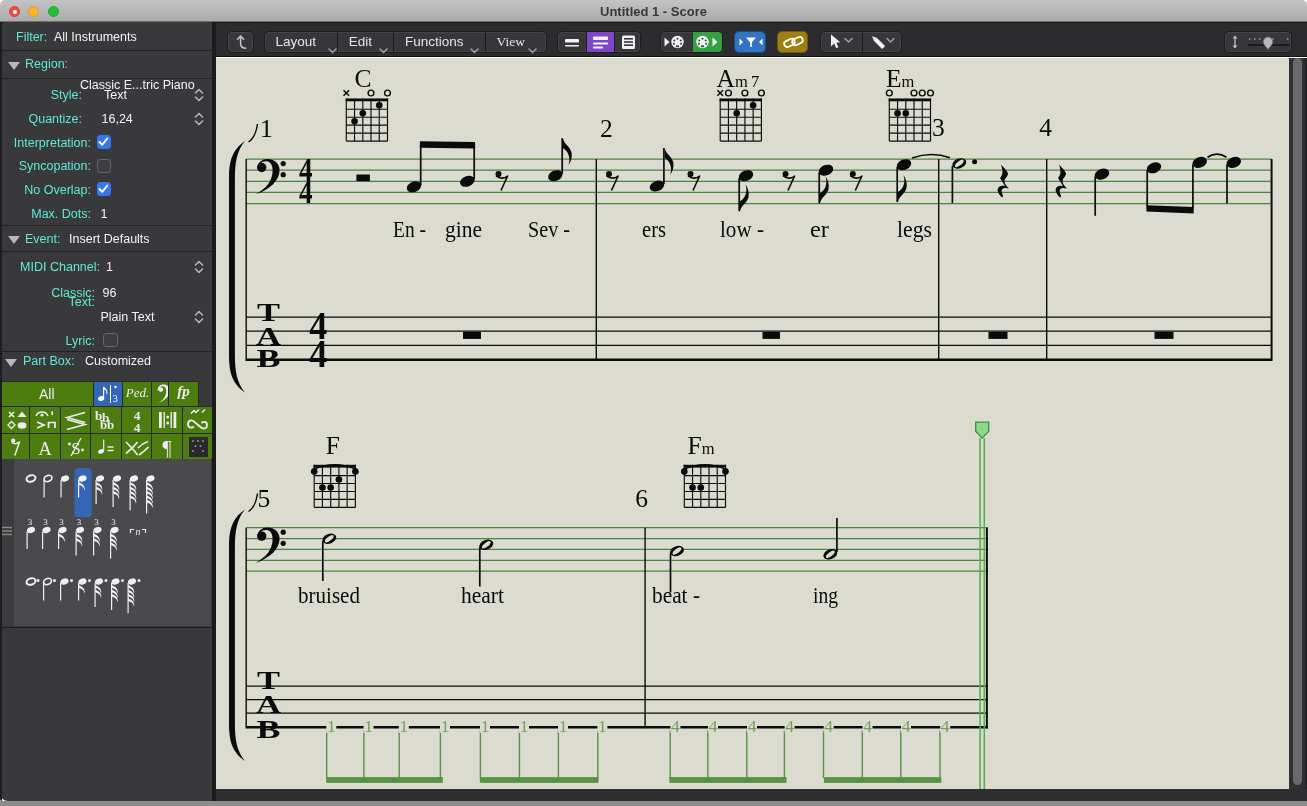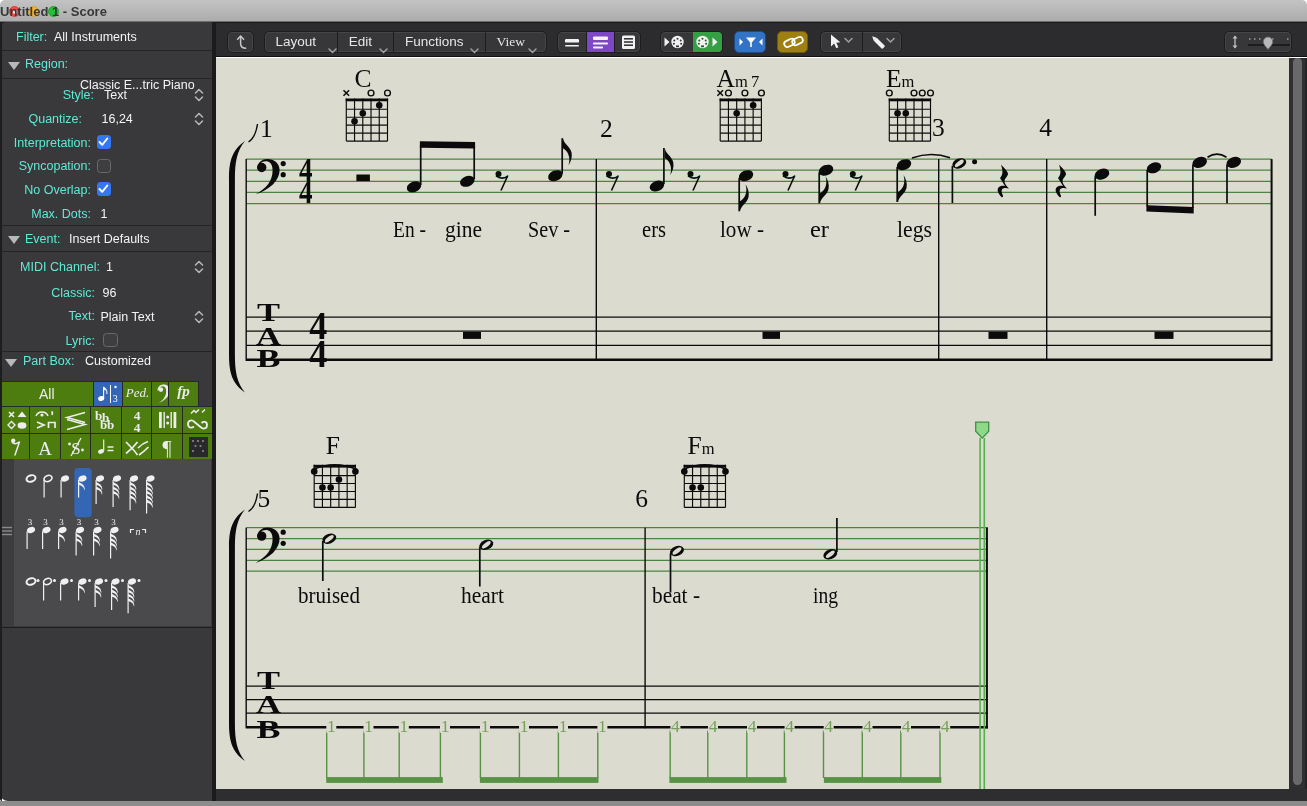--- a/index.html
+++ b/index.html
@@ -1,21 +1,21 @@
 <!DOCTYPE html>
 <html><head>
 <meta charset="utf-8">
 <style>
 * { margin:0; padding:0; box-sizing:border-box; }
 html,body { width:1307px; height:806px; background:#fff; overflow:hidden; }
 body { font-family:"Liberation Sans", sans-serif; position:relative; }
 #titlebar { position:absolute; left:0; top:0; width:1307px; height:22px;
   background:linear-gradient(#c3c3c3,#acacac); border-radius:5px 5px 0 0;
   border-bottom:1px solid #6e6e6e; }
-#titlebar .title { position:absolute; left:0; right:0; top:3.5px; text-align:left;
+#titlebar .title { position:absolute; left:0; right:0; top:3.5px; text-align:center;
   font-size:13px; font-weight:bold; color:#383838; }
 .light { position:absolute; top:5.5px; width:11.5px; height:11.5px; border-radius:50%; }
 #lr { left:8.5px; background:#f64b43; border:0.5px solid #d94136; }
 #lr::after { content:""; position:absolute; left:3.2px; top:3.2px; width:4.2px; height:4.2px;
   border-radius:50%; background:#fff; }
 #lo { left:27.5px; background:#f8b42c; border:0.5px solid #dca028; }
 #lg { left:47.5px; background:#25c03a; border:0.5px solid #1fa82f; }
 #graybottom { position:absolute; left:0; top:801px; width:1307px; height:5px; background:#8c8c8c; }
 
 #sidebar { position:absolute; left:0; top:22px; width:212px; height:779px;
@@ -68,21 +68,21 @@
 
   <div class="slabel" style="left:16px; top:8px;">Filter:</div>
   <div class="svalue" style="left:54px; top:8px;">All Instruments</div>
   <div class="sep" style="top:27.5px;"></div>
 
   <div class="tri" style="left:8px; top:40px;"></div>
   <div class="slabel" style="left:25px; top:35px;">Region:</div>
   <div class="svalue" style="left:80px; top:35px;margin-top:21px;">Classic E...tric Piano</div>
   <div class="sep" style="top:55.5px;"></div>
 
-  <div class="slabel ralign" style="left:12px; top:66px; width:82px;">Style:</div>
+  <div class="slabel ralign" style="left:0; top:66px; width:82px;">Style:</div>
   <div class="svalue" style="left:104px; top:66px;">Text</div>
   <div class="chev" style="top:66px;">
       <svg width="12" height="14" viewBox="0 0 12 14">
         <path d="M2.5 5 L6 1.5 L9.5 5 M2.5 9 L6 12.5 L9.5 9" stroke="#b4b4b8" stroke-width="1.6" fill="none" stroke-linecap="round" stroke-linejoin="round"></path>
       </svg>
     </div>
 
   <div class="slabel ralign" style="left:0; top:89.5px; width:82px;">Quantize:</div>
   <div class="svalue" style="left:101.5px; top:89.5px;">16,24</div>
   <div class="chev" style="top:89.5px;">
@@ -121,21 +121,21 @@
   <div class="svalue" style="left:106px; top:237.5px;">1</div>
   <div class="chev" style="top:237.5px;">
       <svg width="12" height="14" viewBox="0 0 12 14">
         <path d="M2.5 5 L6 1.5 L9.5 5 M2.5 9 L6 12.5 L9.5 9" stroke="#b4b4b8" stroke-width="1.6" fill="none" stroke-linecap="round" stroke-linejoin="round"></path>
       </svg>
     </div>
 
   <div class="slabel ralign" style="left:0; top:263.5px; width:95px;">Classic:</div>
   <div class="svalue" style="left:102.5px; top:263.5px;">96</div>
 
-  <div class="slabel ralign" style="left:0; top:287px; width:95px;">Text:</div>
+  <div class="slabel ralign" style="left:0; top:273px; width:95px;">Text:</div>
   <div class="svalue" style="left:100.5px; top:287.5px;">Plain Text</div>
   <div class="chev" style="top:287.5px;">
       <svg width="12" height="14" viewBox="0 0 12 14">
         <path d="M2.5 5 L6 1.5 L9.5 5 M2.5 9 L6 12.5 L9.5 9" stroke="#b4b4b8" stroke-width="1.6" fill="none" stroke-linecap="round" stroke-linejoin="round"></path>
       </svg>
     </div>
 
   <div class="slabel ralign" style="left:0; top:311.5px; width:95px;">Lyric:</div>
   <div class="cb cboff" style="left:103px; top:311px;"></div>
   <div class="sep" style="top:328.5px;"></div>

